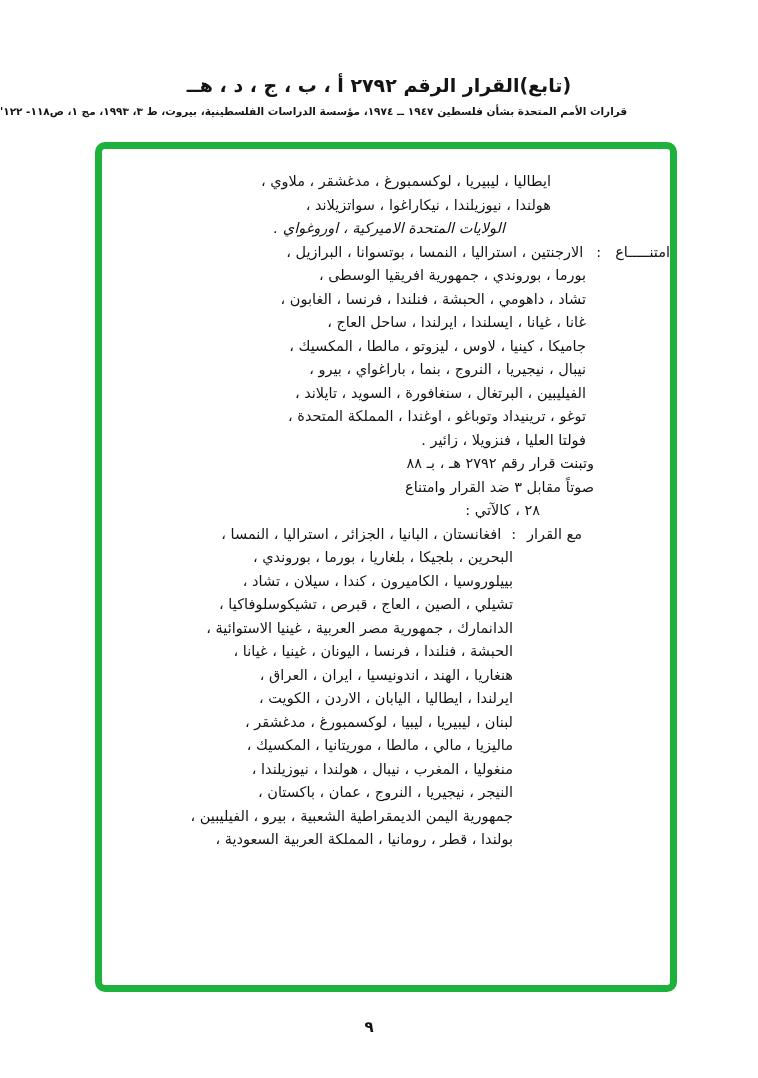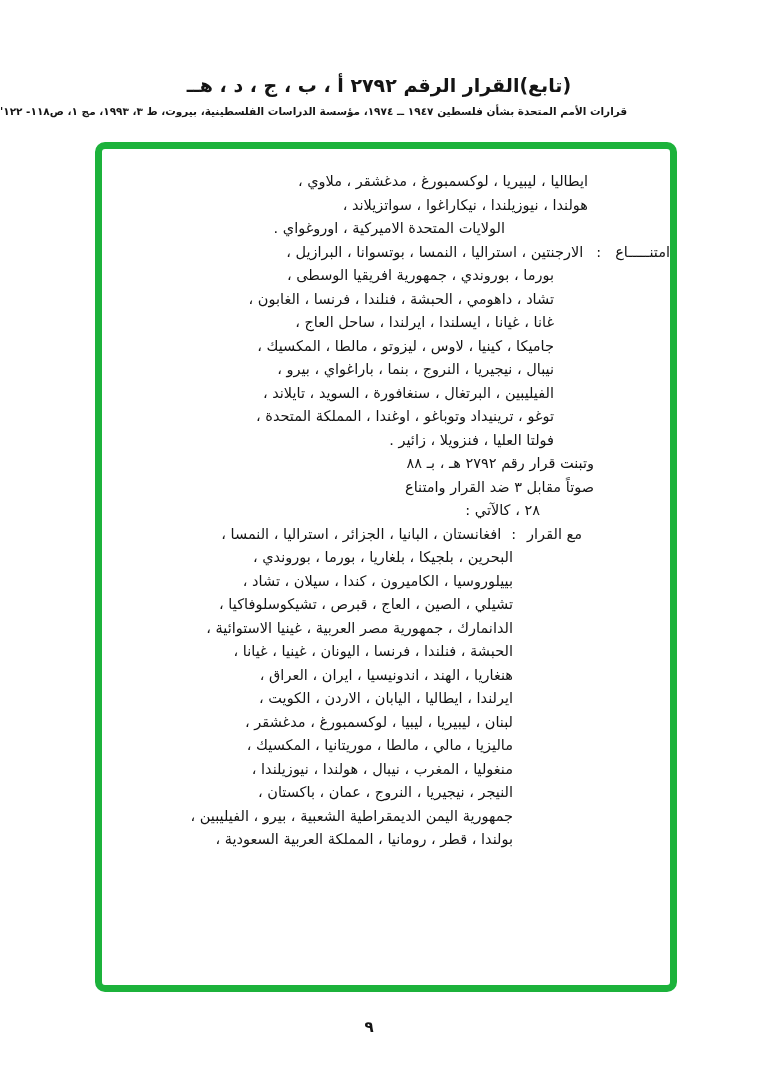--- a/index.html
+++ b/index.html
@@ -35,24 +35,24 @@
     position:absolute;left:102px;top:170px;width:568px;
     direction:rtl;
     font-size:14.5px;
   }
   .line{
     line-height:23.5px;
     height:23.5px;
     text-align:right;
     white-space:nowrap;
   }
-  .m-a{margin-right:82px;padding-left:27px;}
-  .m-a3{margin-right:165px;}
+  .m-a{margin-right:119px;padding-left:27px;}
+  .m-a3{margin-right:165px;font-style:italic;}
   .m-b1{}
-  .m-b{margin-right:116px;padding-left:12px;}
+  .m-b{margin-right:84px;padding-left:12px;}
   .m-c{margin-right:76px;}
   .m-c3{margin-right:130px;}
   .m-d1{margin-right:88px;}
   .m-d{margin-right:157px;}
   .label{font-size:14.5px;}
   .colon-b{display:inline-block;margin:0 14px 0 13px;}
   .colon-d{display:inline-block;margin:0 11px 0 10px;}
   .pageno{
     position:absolute;top:1018px;left:0;right:20px;
     text-align:center;

